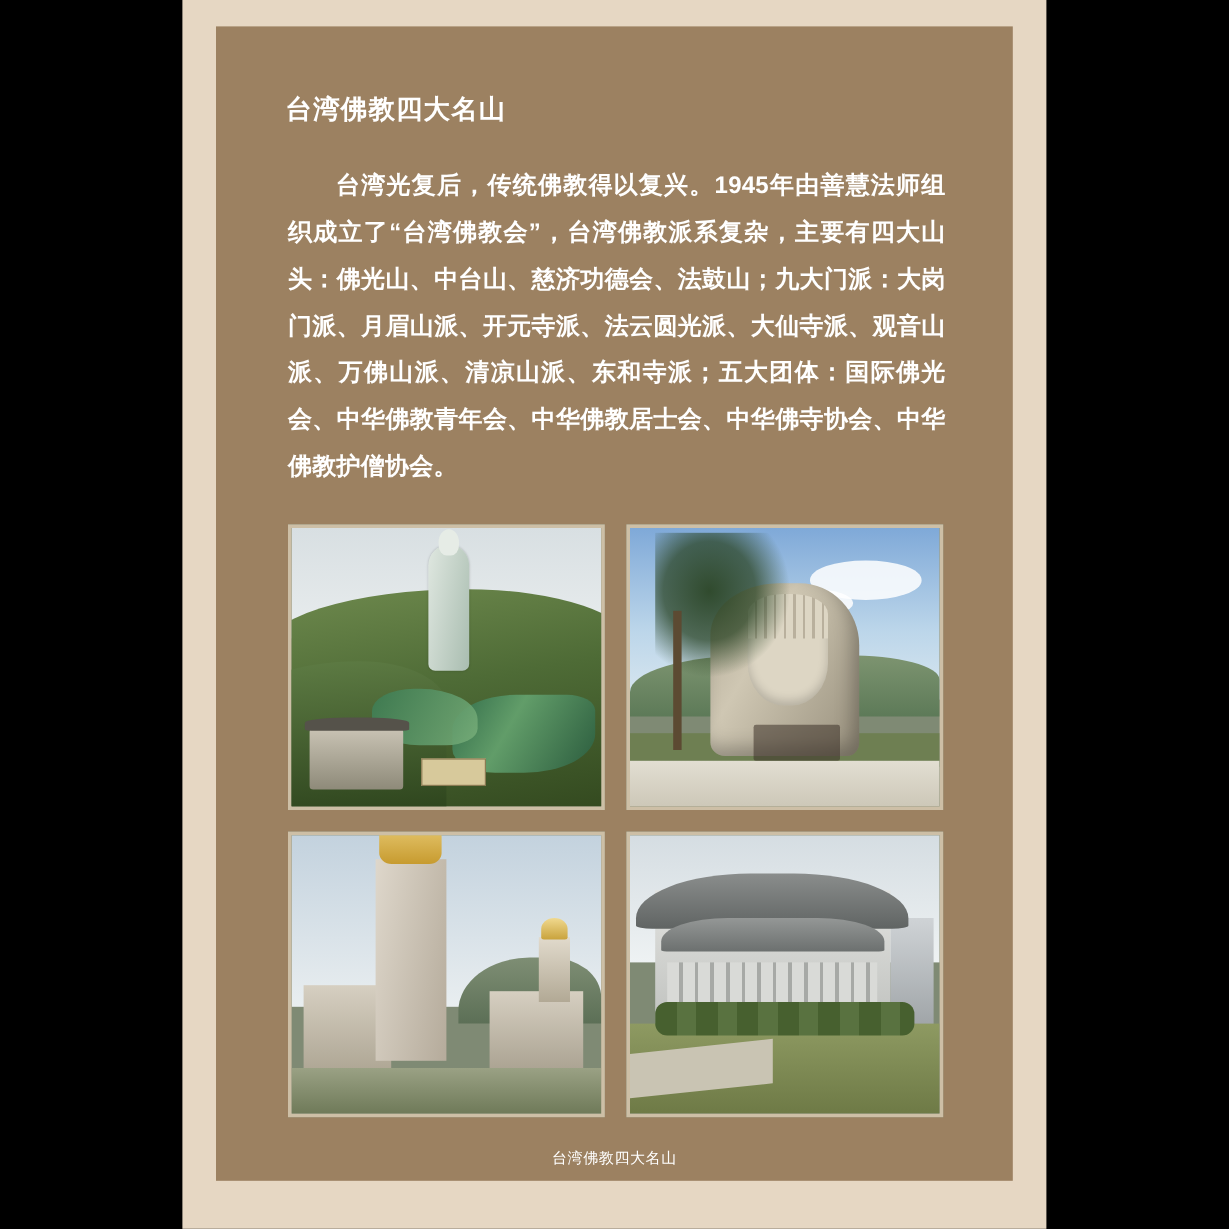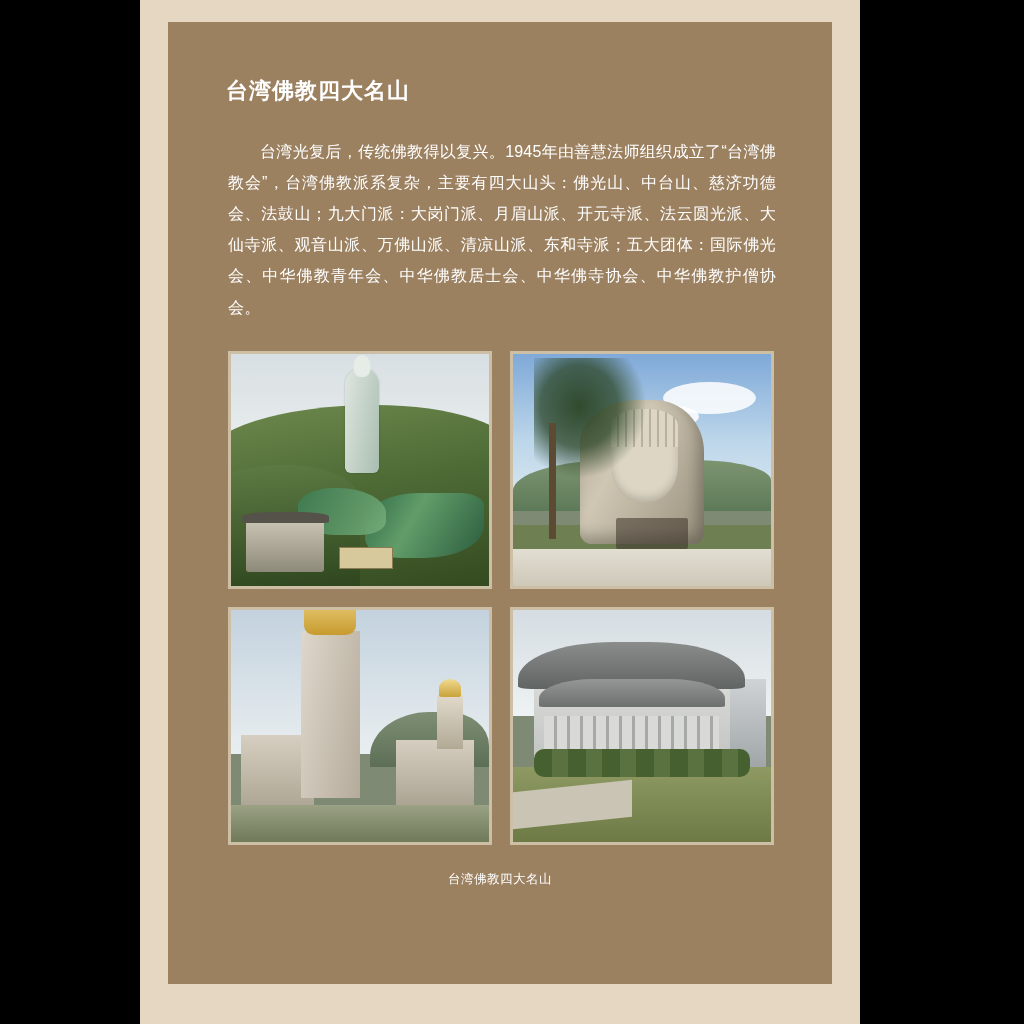--- a/index.html
+++ b/index.html
@@ -17,21 +17,21 @@
   .page-root {
     position: relative;
     width: 1024px;
     height: 1024px;
     background: #000000;
   }
 
   
   .page-sheet {
     position: absolute;
-    left: 140px;
+    left: 152px;
     top: 0px;
     width: 720px;
     height: 1024px;
     background: #e6d7c3;
     box-sizing: border-box;
   }
 
   
   .content-panel {
     position: absolute;
@@ -58,22 +58,22 @@
     color: #ffffff;
     font-size: 22px;
     font-weight: bold;
     letter-spacing: 1px;
     margin: 0 0 30px 12px;
     line-height: 1.3;
   }
 
   .doc-paragraph {
     color: #ffffff;
-    font-size: 16px;
-    font-weight: normal;
+    font-size: 20px;
+    font-weight: bold;
     line-height: 1.95;
     text-align: justify;
     text-indent: 2em;
     margin: 0 10px 0 14px;
     letter-spacing: 0.2px;
   }
 
   .image-grid {
     margin: 28px 12px 0 14px;
     display: grid;

